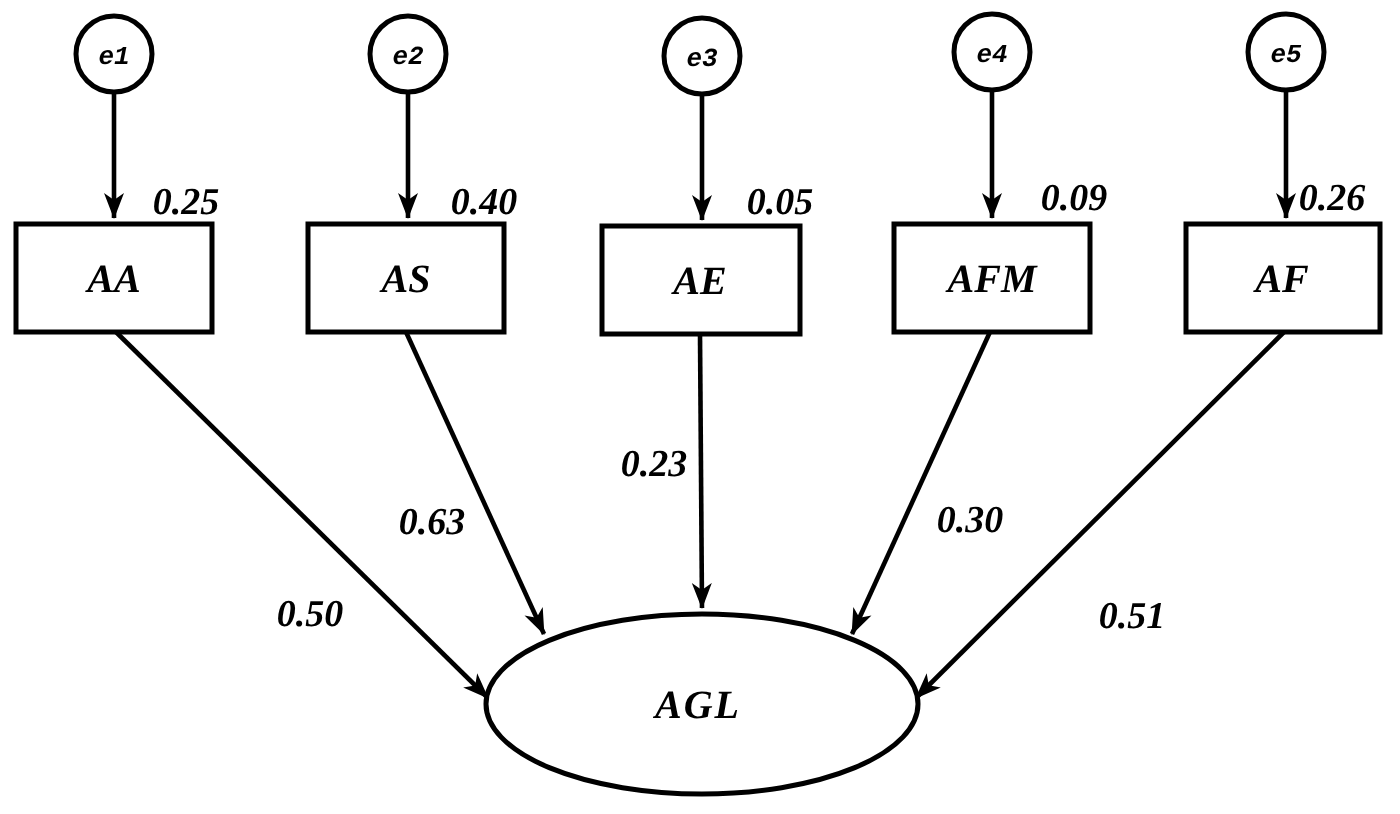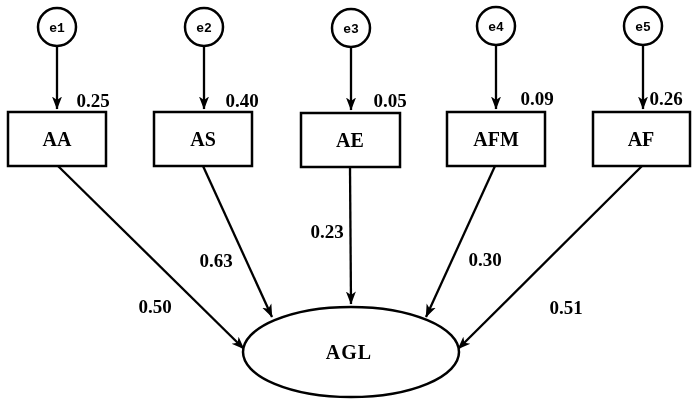--- a/index.html
+++ b/index.html
@@ -9,20 +9,21 @@
     width: 700px;
     height: 407px;
     overflow: hidden;
     font-family: "Liberation Serif", serif;
   }
   .stage {
     position: relative;
     width: 700px;
     height: 403px;
     background: #ffffff;
+    font-style: italic;
   }
   svg { display: block; }
   .shape {
     fill: #ffffff;
     stroke: #000000;
     stroke-width: 2.5;
   }
   .conn {
     stroke: #000000;
     stroke-width: 2.3;

